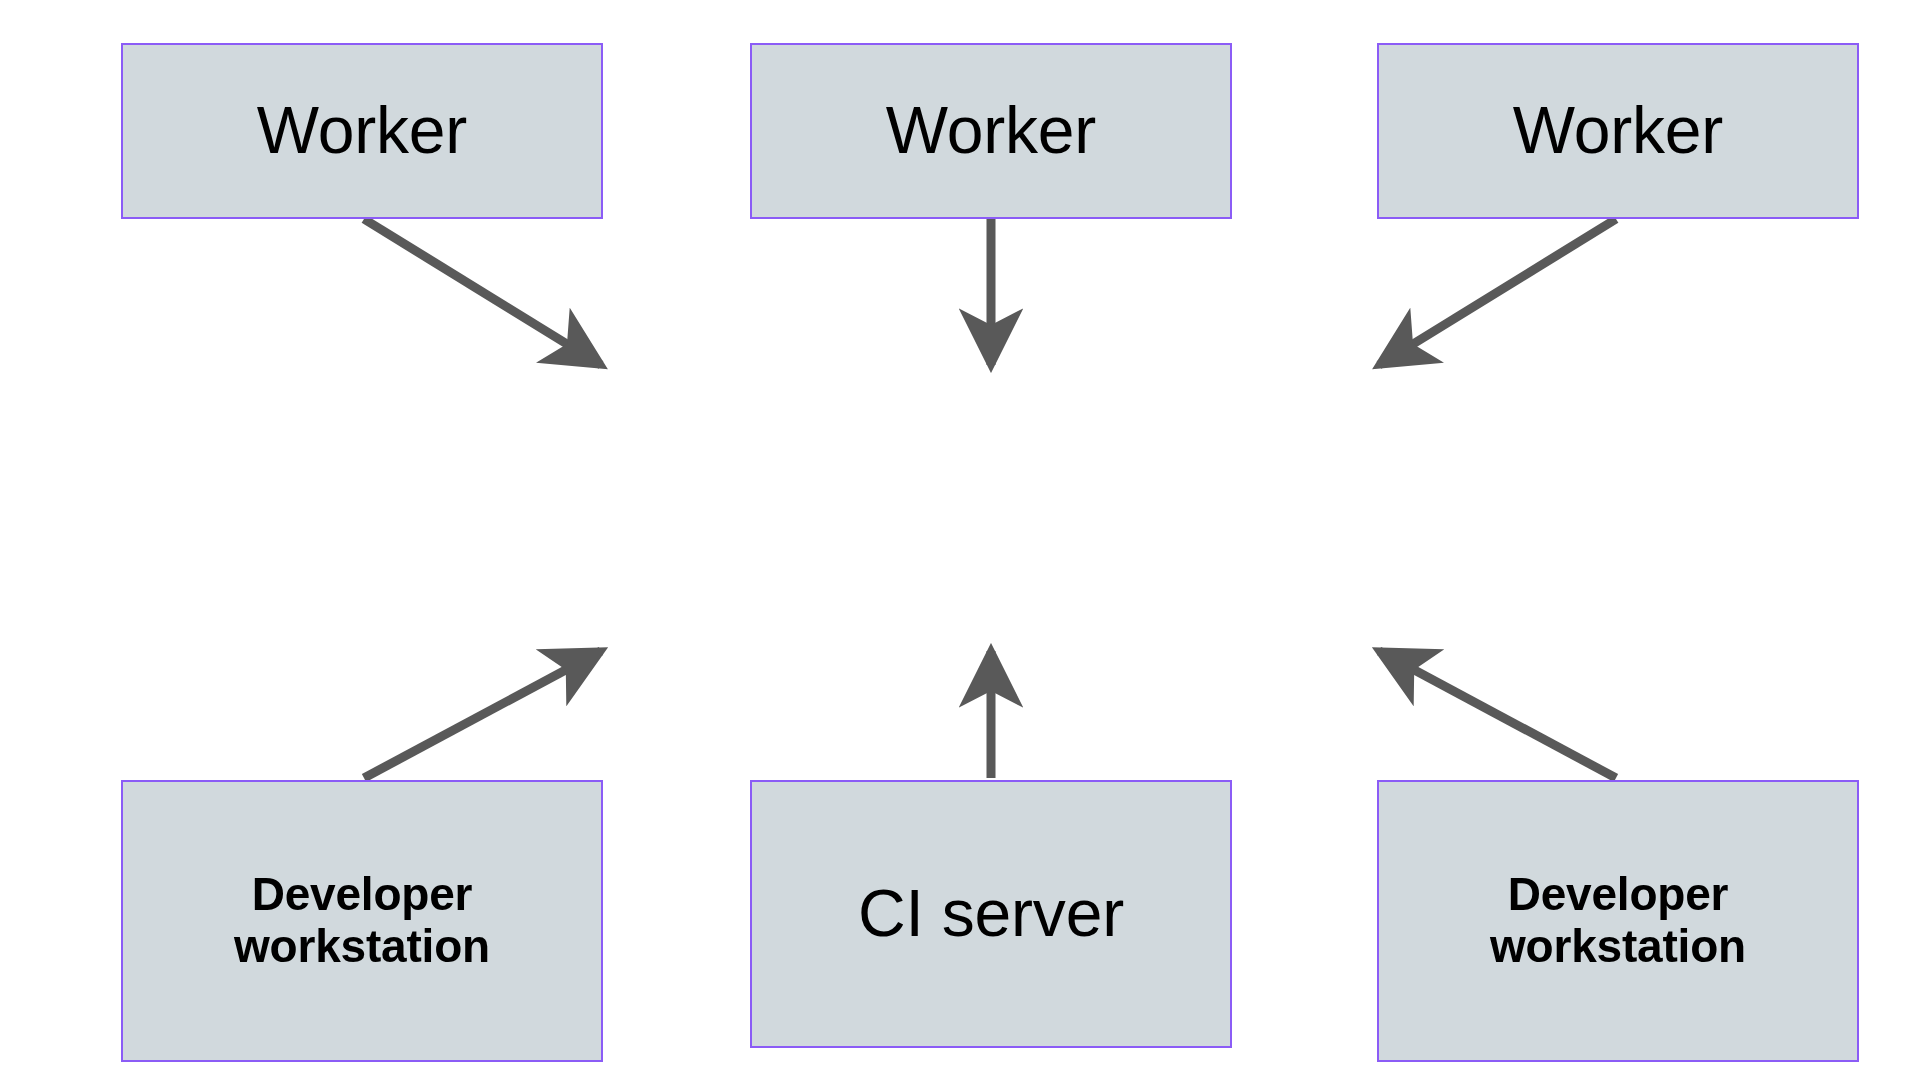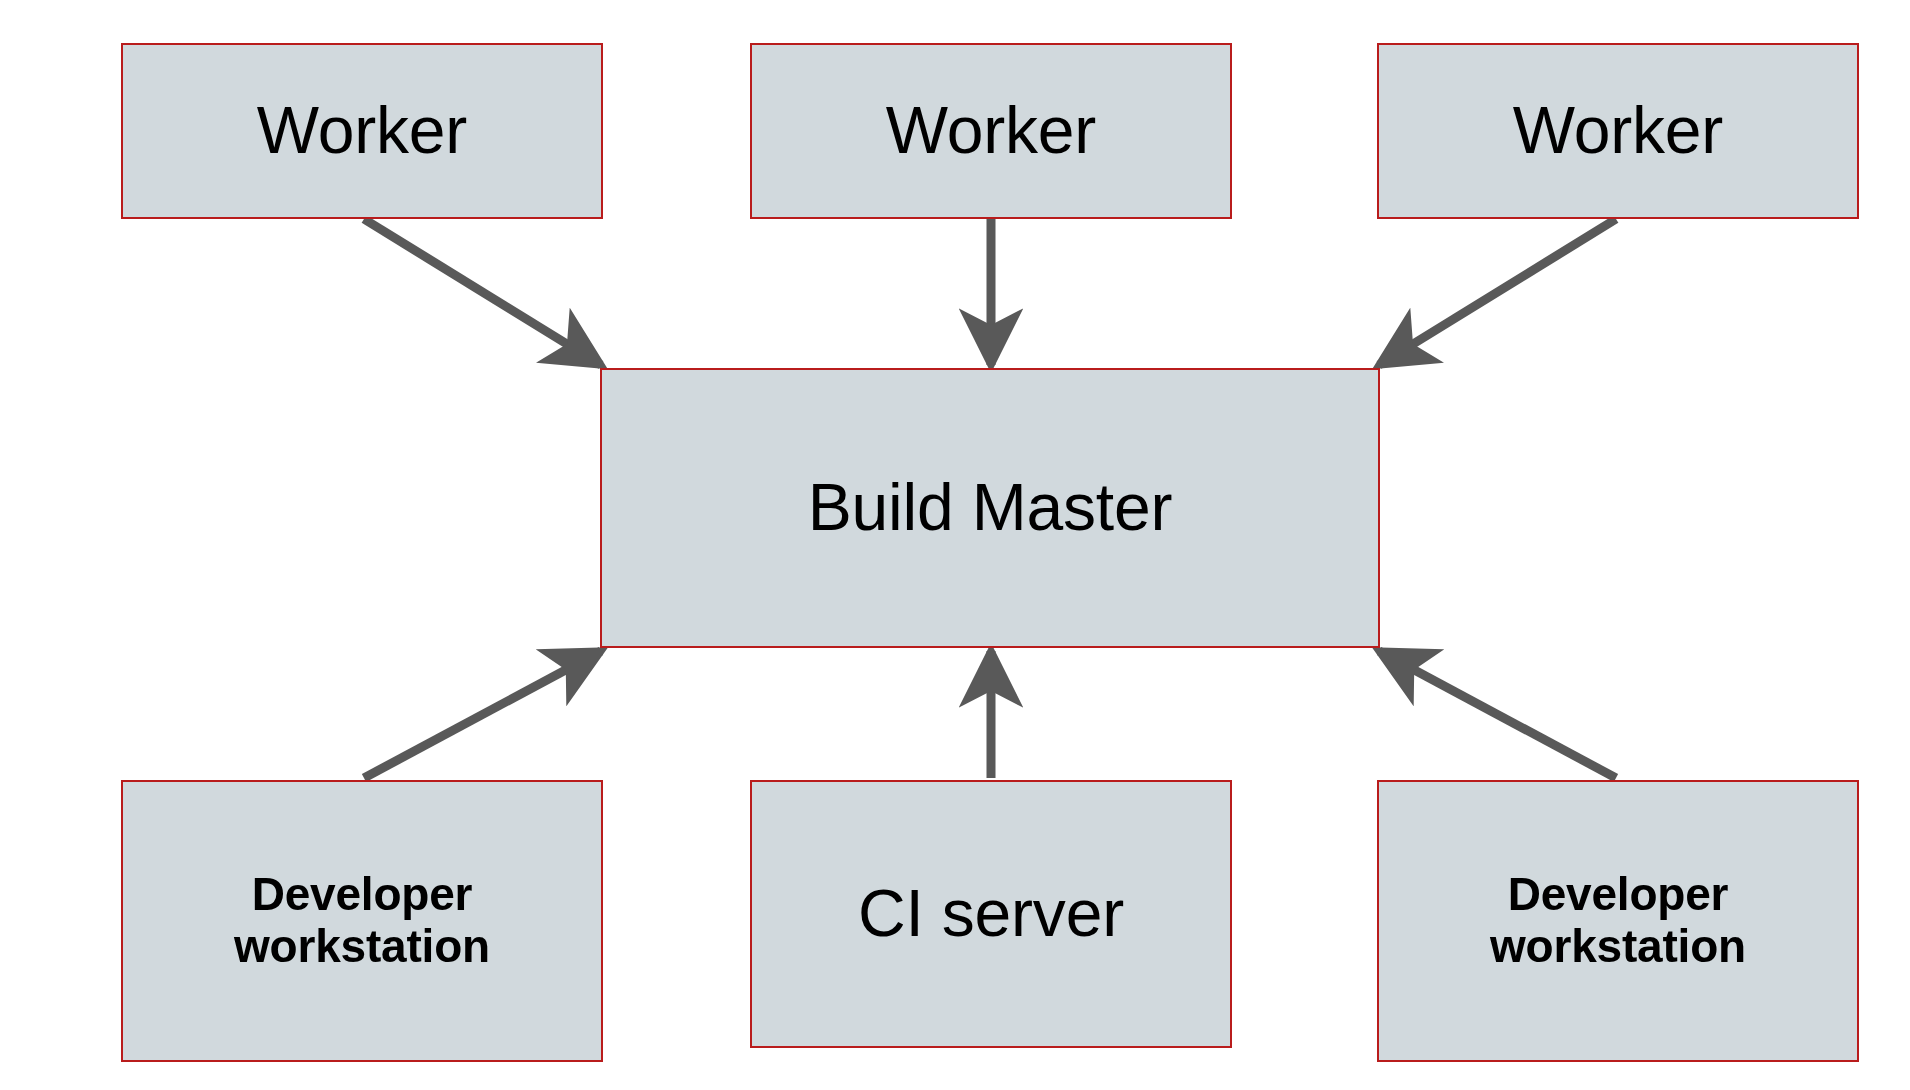--- a/index.html
+++ b/index.html
@@ -22,21 +22,21 @@
     position: absolute;
     left: 0;
     top: 0;
     width: 1910px;
     height: 1090px;
   }
   .node {
     position: absolute;
     box-sizing: border-box;
     background: #d1d9dd;
-    border: 2px solid #b91c1c;
+    border: 2px solid #8b5cf6;
     display: flex;
     align-items: center;
     justify-content: center;
     text-align: center;
     color: #000000;
     font-family: "Liberation Sans", sans-serif;
     font-weight: 400;
     z-index: 2;
   }
   .node-label {
@@ -107,23 +107,20 @@
   </div>
 
   <div class="node" id="node-worker-2">
     <span class="node-label">Worker</span>
   </div>
 
   <div class="node" id="node-worker-3">
     <span class="node-label">Worker</span>
   </div>
 
-  <div class="node" id="node-build-master">
-    <span class="node-label">Build Master</span>
-  </div>
 
   <div class="node" id="node-dev-ws-1">
     <span class="node-label">Developer
 workstation</span>
   </div>
 
   <div class="node" id="node-ci-server">
     <span class="node-label">CI server</span>
   </div>
 

